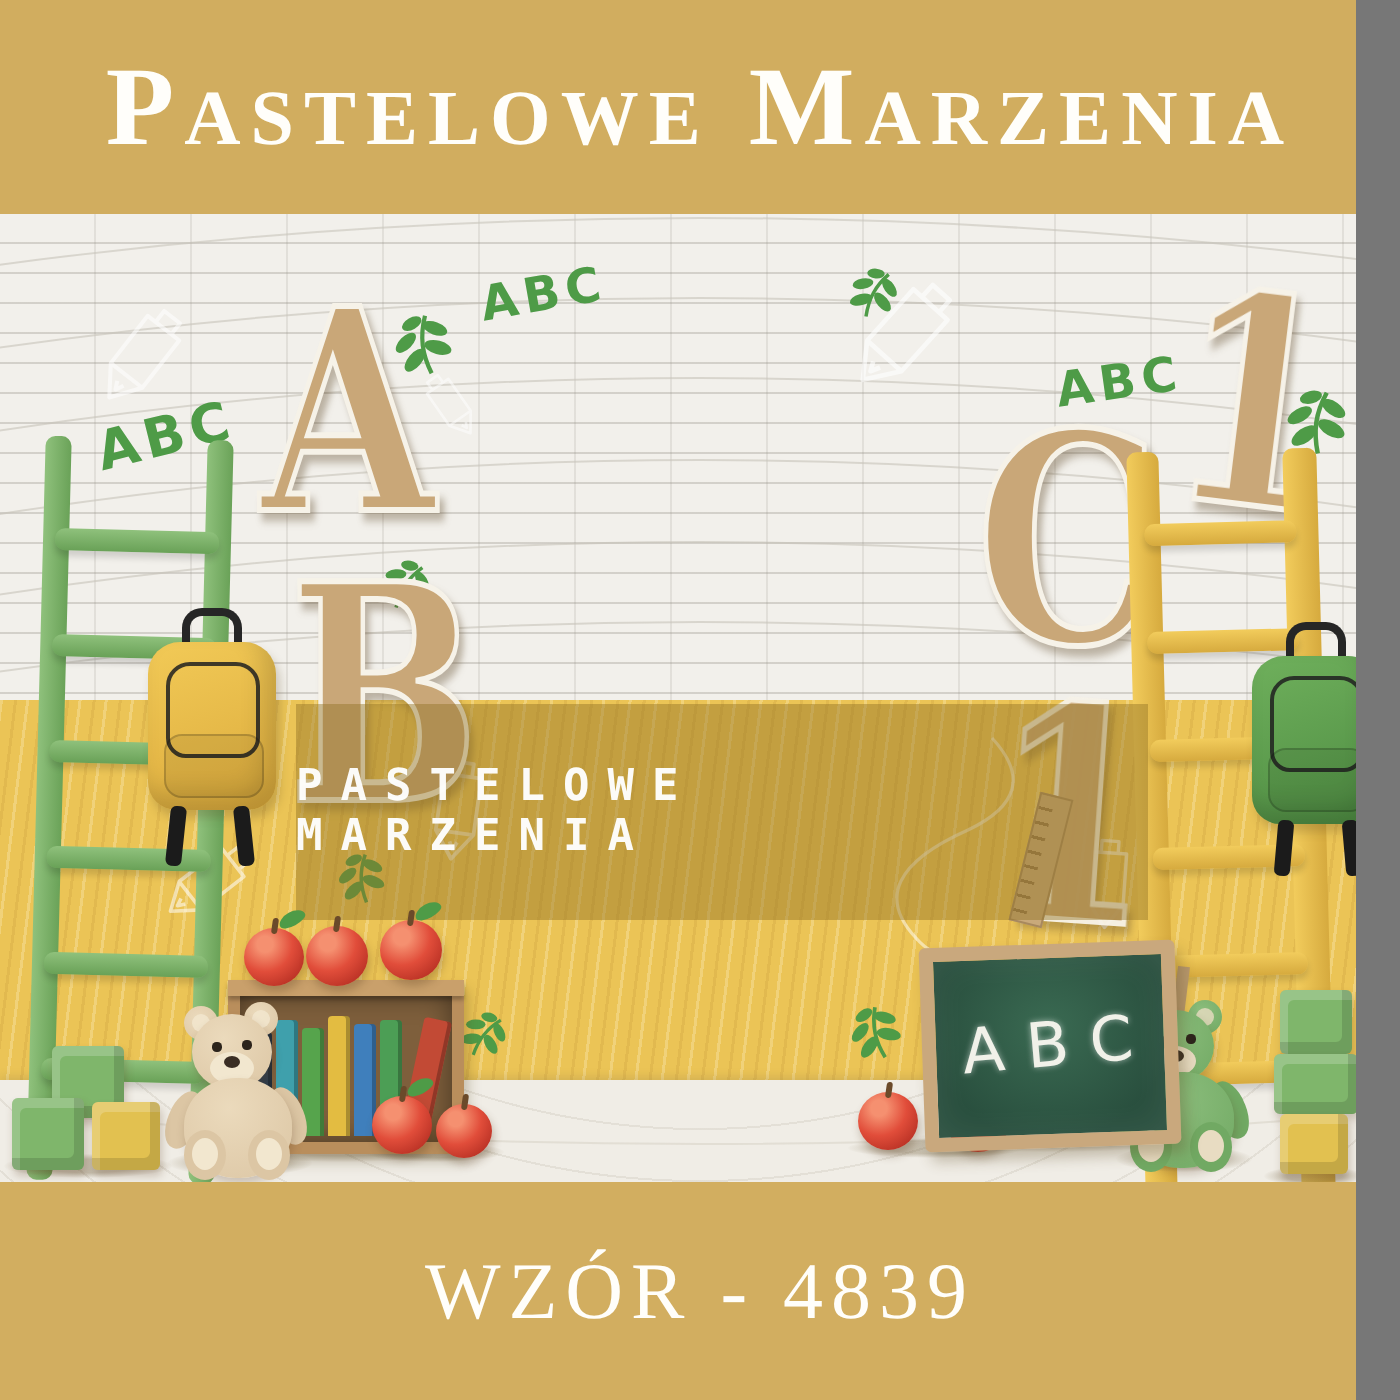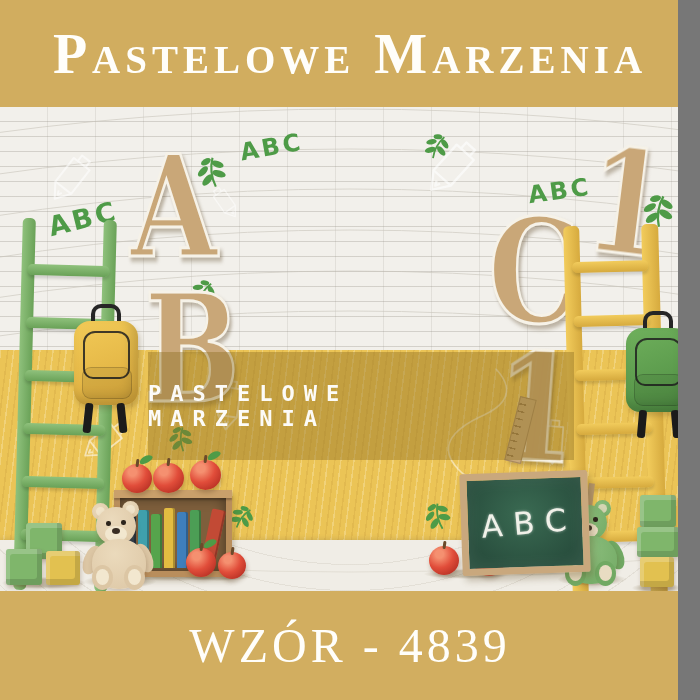--- a/index.html
+++ b/index.html
@@ -6,21 +6,21 @@
   .page{position:relative;width:678px;height:700px;overflow:hidden;background:#4c1d95;
         font-family:"Liberation Sans",sans-serif;}
 
   
   .banner{position:absolute;left:0;width:700px;background:#D1AD5F;display:flex;
           align-items:center;justify-content:center;}
   .banner.top{top:0;height:107px;}
   .banner.bottom{top:591px;height:109px;background:#D2AE60;}
   .brand{font-family:"Liberation Serif",serif;font-variant:small-caps;font-weight:600;
          font-size:56px;letter-spacing:5px;color:#FFFEFA;}
-  .pattern{font-family:"Liberation Serif",serif;font-size:48px;letter-spacing:4px;
+  .pattern{font-family:"Liberation Serif",serif;font-size:40px;letter-spacing:4px;
            color:#FFFEFA;font-weight:400;}
 
   
   .scene{position:absolute;top:107px;left:0;width:700px;height:484px;overflow:hidden;}
   .wall-white{position:absolute;top:0;left:0;width:700px;height:243px;background-color:#F2F0EB;
     background-image:
       repeating-linear-gradient(to bottom, rgba(140,135,125,0) 0 14px, rgba(140,135,125,.30) 14px 15px),
       repeating-linear-gradient(to right, rgba(140,135,125,0) 0 47px, rgba(140,135,125,.16) 47px 48px);}
   .wall-yellow{position:absolute;top:243px;left:0;width:700px;height:190px;background-color:#EBC456;
     background-image:repeating-linear-gradient(97deg, rgba(255,246,214,.28) 0 1.5px,

